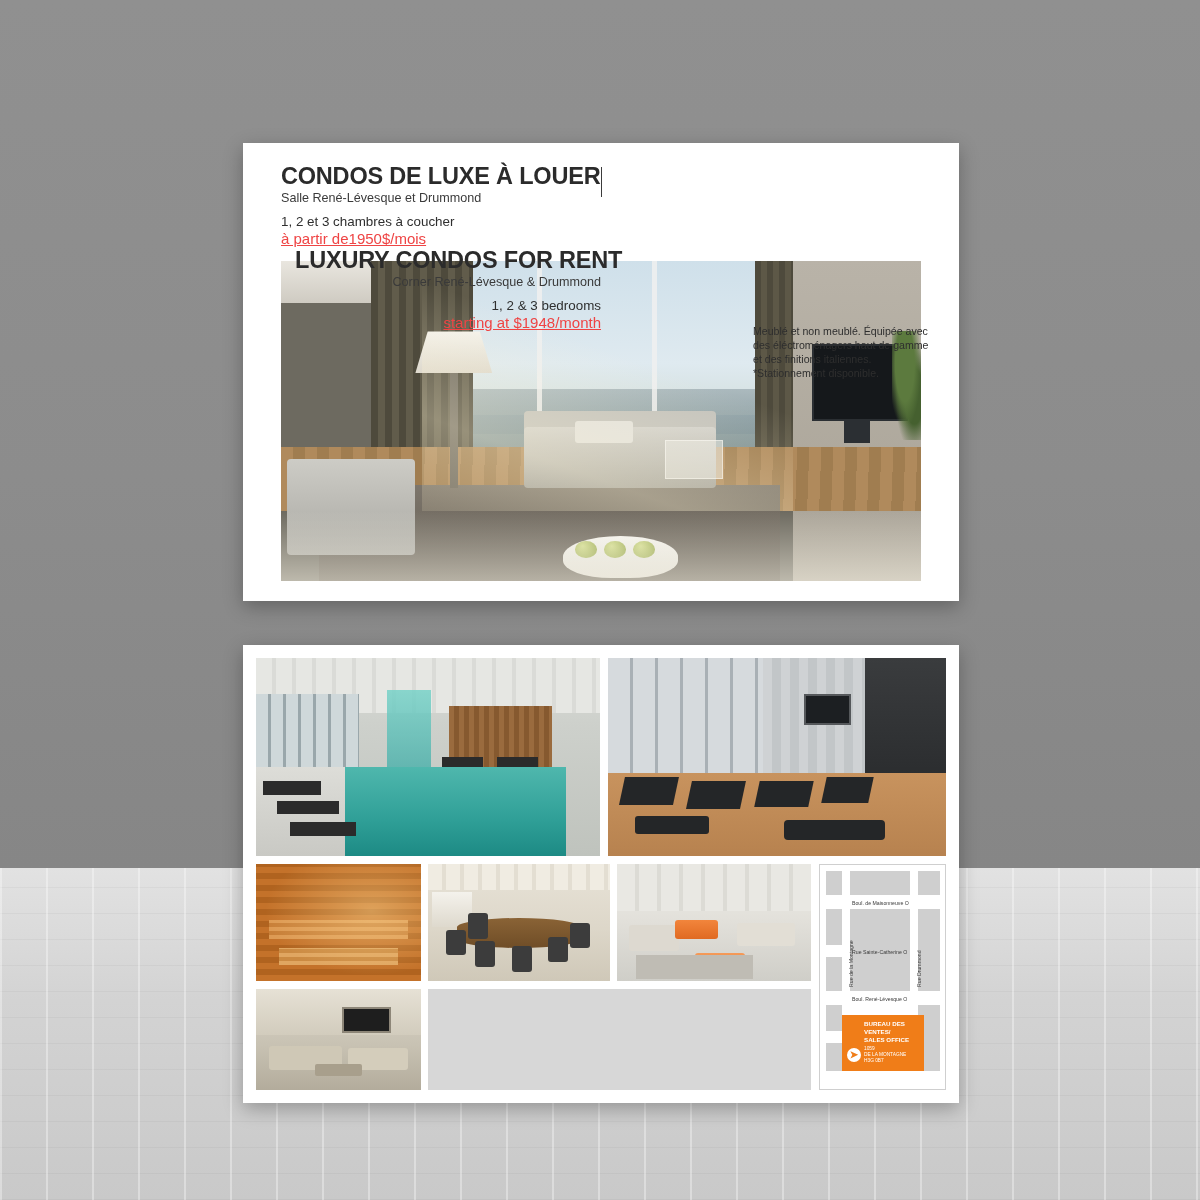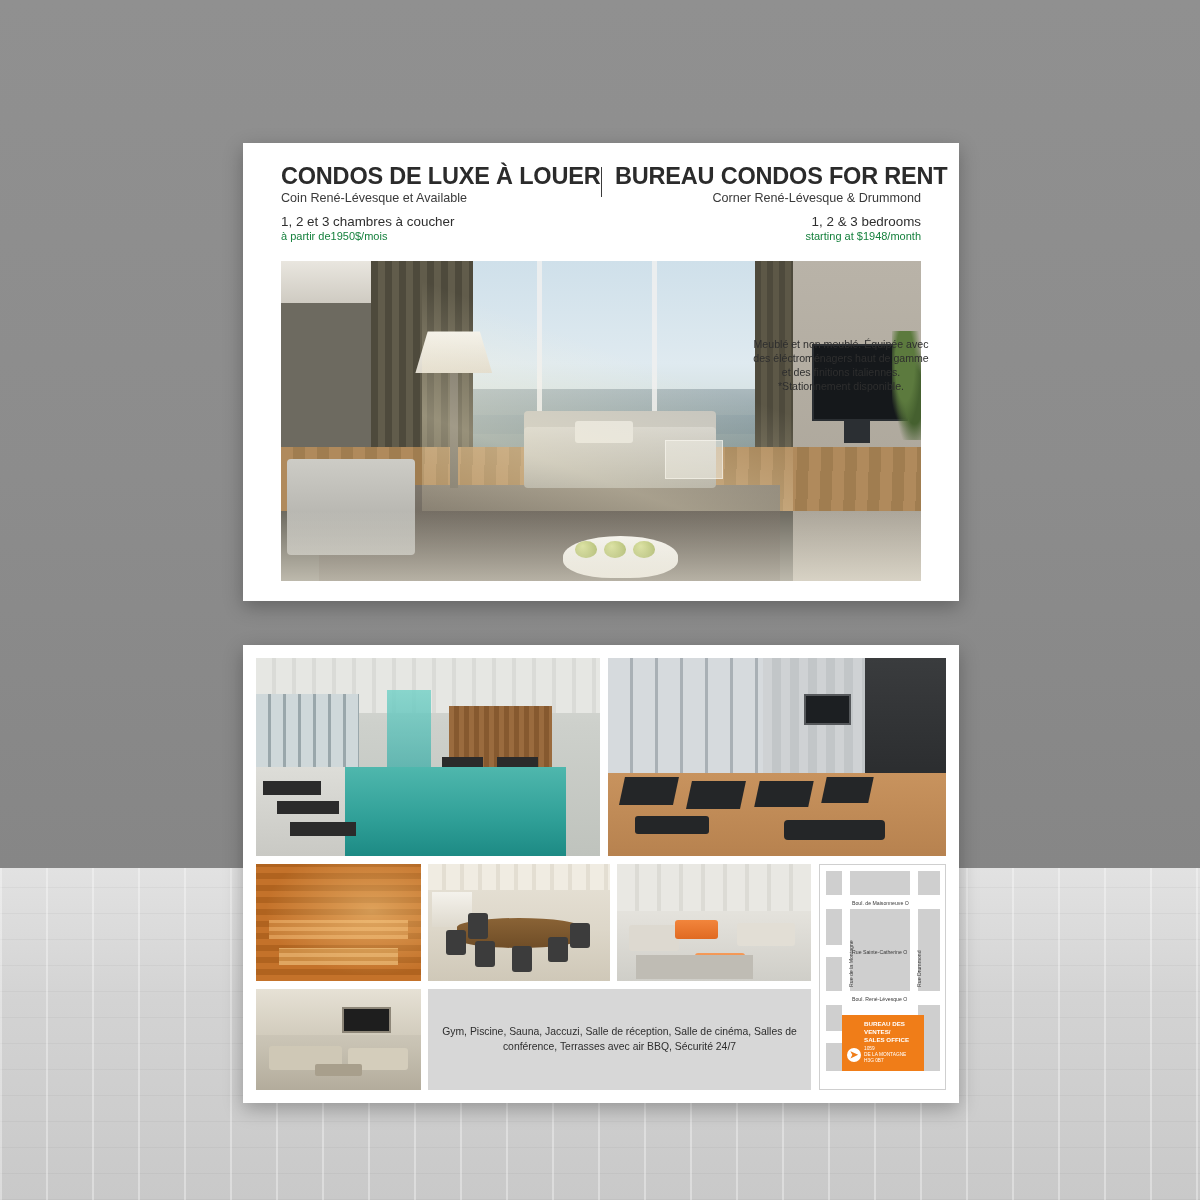--- a/index.html
+++ b/index.html
@@ -33,40 +33,40 @@
   }
   #card-front {
     left: 243px; top: 143px; width: 716px; height: 458px;
     padding: 22px 20px 20px 20px;
   }
   .front-inner { position: relative; width: 100%; height: 100%; }
 
   .header {
     display: flex; align-items: flex-start; width: 100%;
     padding: 0 18px 0 18px;
-    position: relative; z-index: 3;
+    position: relative; z-index: 3; flex-direction: column;
   }
   .hdr-col { width: 50%; }
   .hdr-left { text-align: left; padding-right: 14px; }
   .hdr-right { text-align: right; padding-left: 14px; }
   .hdr-divider {
     position: absolute; left: 50%; top: 2px; width: 1px; height: 30px;
     background: #3b3b3b;
   }
   .title {
     font-size: 23.5px; font-weight: bold; color: #2b2b2b;
     letter-spacing: -0.2px; line-height: 1.0; white-space: nowrap;
   }
   .subtitle {
     font-size: 12.6px; color: #3a3a3a; margin-top: 2px; white-space: nowrap;
   }
   .rooms {
     font-size: 13.4px; color: #2f2f2f; margin-top: 9px; line-height: 1.25;
   }
-  .price { font-size: 11px; color: #15803d; line-height: 1.25; }
+  .price { font-size: 15px; color: #ef4444; line-height: 1.25; text-decoration: underline; }
 
   
   .hero {
     position: absolute; left: 18px; right: 18px; top: 96px; bottom: 0;
     overflow: hidden;
     background: #6d6a60;
   }
   
   .hero .sky {
     position: absolute; left: 22%; top: 0; width: 56%; height: 58%;
@@ -166,22 +166,22 @@
   .hero .sheerLight {
     position: absolute; left: 22%; top: 0; width: 58%; height: 78%;
     background: linear-gradient(200deg, rgba(255,255,255,0.0) 40%, rgba(255,244,210,0.35) 75%, rgba(255,240,200,0.15) 100%);
   }
   .hero .bottomLight {
     position: absolute; left: 0; bottom: 0; width: 100%; height: 22%;
     background: linear-gradient(0deg, rgba(255,250,235,0.55), rgba(255,250,235,0));
   }
 
   .blurb {
-    position: absolute; right: 10px; top: 173px; width: 176px;
-    text-align: center; z-index: 5; color: #2e2e2e;
+    position: absolute; right: 10px; top: 160px; width: 176px;
+    text-align: left; z-index: 5; color: #2e2e2e;
   }
   .blurb .fr { font-size: 10.6px; line-height: 1.32; }
   .blurb .en { font-size: 10.6px; line-height: 1.32; font-style: italic; margin-top: 11px; }
 
   
   #card-back {
     left: 243px; top: 645px; width: 716px; height: 458px;
     padding: 13px;
   }
   .back-grid {
@@ -336,26 +336,26 @@
 <div class="wall"></div>
 <div class="floor"></div>
 
 <div class="card" id="card-front">
   <div class="front-inner">
 
     <div class="header">
       <div class="hdr-divider"></div>
       <div class="hdr-col hdr-left">
         <div class="title">CONDOS DE LUXE À LOUER</div>
-        <div class="subtitle">Coin René-Lévesque et Available</div>
+        <div class="subtitle">Salle René-Lévesque et Drummond</div>
         <div class="rooms">1, 2 et 3 chambres à coucher</div>
         <div class="price">à partir de1950$/mois</div>
       </div>
       <div class="hdr-col hdr-right">
-        <div class="title">BUREAU CONDOS FOR RENT</div>
+        <div class="title">LUXURY CONDOS FOR RENT</div>
         <div class="subtitle">Corner René-Lévesque &amp; Drummond</div>
         <div class="rooms">1, 2 &amp; 3 bedrooms</div>
         <div class="price">starting at $1948/month</div>
       </div>
     </div>
 
     <div class="hero">
       <div class="ceiling"></div>
       <div class="sky"></div>
       <div class="water"></div>
@@ -452,21 +452,20 @@
 
     <div class="ph lounge">
       <div class="wall2"></div>
       <div class="art"></div>
       <div class="sofa3"></div>
       <div class="sofa4"></div>
       <div class="tbl2"></div>
     </div>
 
     <div class="ph amen">
-      <p>Gym, Piscine, Sauna, Jaccuzi, Salle de réception, Salle de cinéma, Salles de conférence, Terrasses avec air BBQ, Sécurité 24/7</p>
     </div>
 
     <div class="ph map">
 
       <div class="blk" style="left:6px;  top:6px;  width:16px; height:24px;"></div>
       <div class="blk" style="left:30px; top:6px;  width:60px; height:24px;"></div>
       <div class="blk" style="left:98px; top:6px;  width:22px; height:24px;"></div>
 
       <div class="blk" style="left:6px;  top:44px; width:16px; height:36px;"></div>
       <div class="blk" style="left:30px; top:44px; width:60px; height:82px;"></div>

